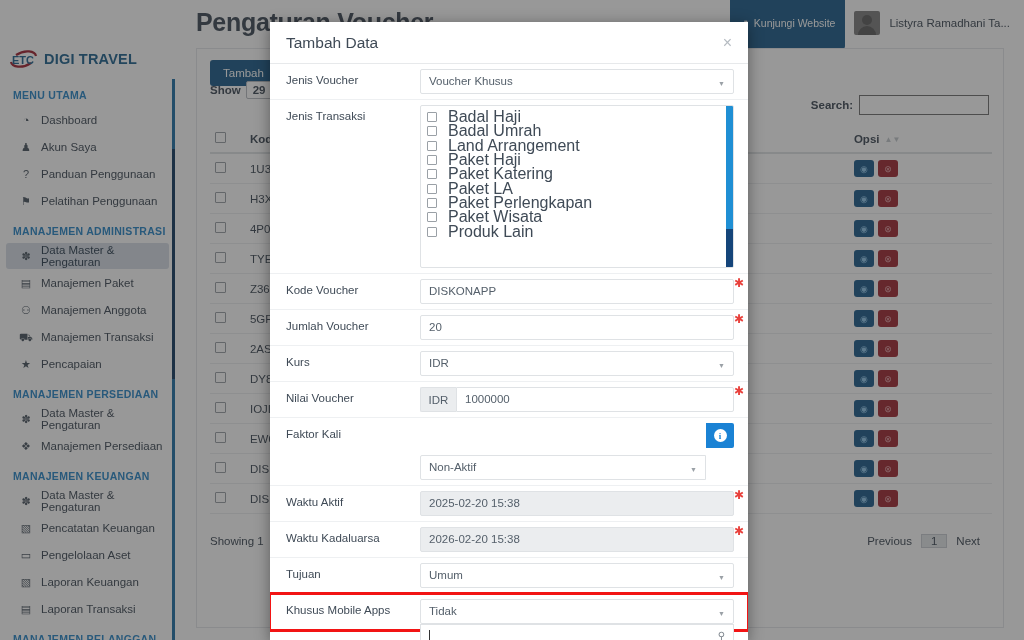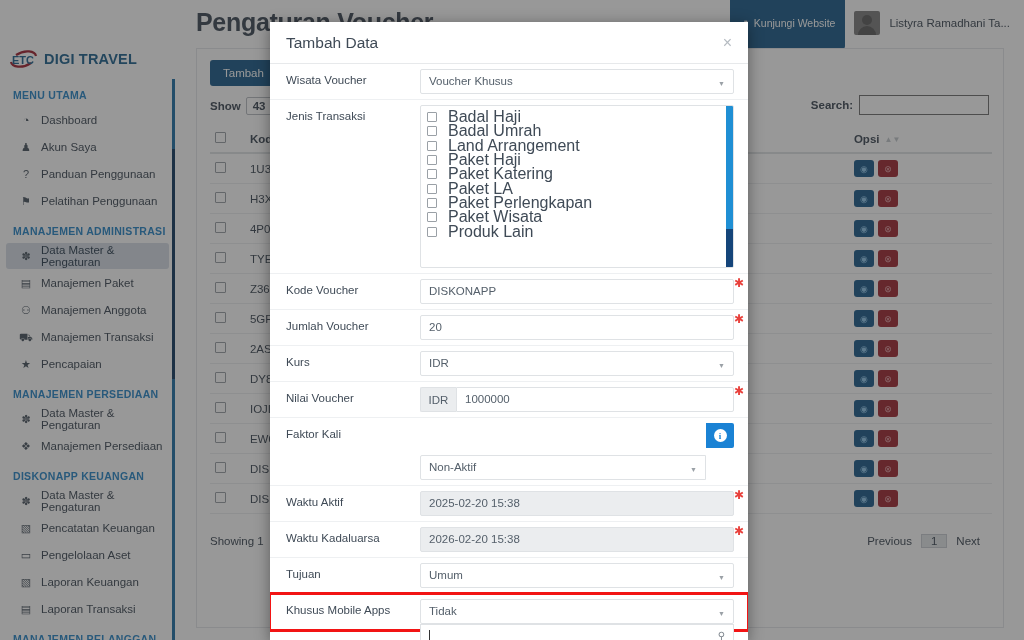--- a/index.html
+++ b/index.html
@@ -50,21 +50,21 @@
   .avatar::after { content:""; position:absolute; left:4px; top:15px; width:18px; height:11px; border-radius:9px 9px 0 0; background:#5c5c5c; }
   .user-name { font-size: 11.5px; color: #3f4a56; }
 
   .page-title { position: absolute; left: 21px; top: 8px; font-size: 25px; font-weight: bold; color: #3f4a56; letter-spacing: -.3px; }
 
   .card { position: absolute; left: 21px; top: 48px; width: 808px; height: 580px; background: #fff; border: 1px solid #e4e7ea; }
   .btn-add {
     position: absolute; left: 13px; top: 11px; background: #1b5b8a; color: #fff; border: none;
     border-radius: 3px; font-size: 11.5px; padding: 7px 13px; cursor: pointer;
   }
-  .show-row { position: absolute; left: 13px; top: 48px; display: flex; align-items: center; gap: 5px; font-size: 11.5px; font-weight: bold; color: #3f4a56; }
+  .show-row { position: absolute; left: 13px; top: 32px; display: flex; align-items: center; gap: 5px; font-size: 11.5px; font-weight: bold; color: #3f4a56; }
   .show-sel { border: 1px solid #b9bdc2; background: #fff; font-size: 11.5px; padding: 2px 6px; border-radius: 2px; color: #3f4a56; }
   .search-row { position: absolute; right: 14px; top: 46px; display: flex; align-items: center; gap: 6px; font-size: 11.5px; font-weight: bold; color: #3f4a56; }
   .search-inp { width: 130px; height: 20px; border: 1px solid #707070; background: #fff; }
 
   table.dt { position: absolute; left: 13px; top: 76px; width: 782px; border-collapse: collapse; font-size: 11.5px; color: #3f4a56; }
   table.dt th { text-align: left; font-weight: bold; padding: 7px 5px; border-bottom: 2px solid #dfe2e5; white-space: nowrap; }
   table.dt td { padding: 6px 5px; border-bottom: 1px solid #eceef0; white-space: nowrap; height: 28px; }
   .sort-ico { display: inline-block; margin-left: 5px; color: #c2c7cc; font-size: 8px; line-height: 1; vertical-align: 1px; }
   .chk { width: 11px; height: 11px; border: 1px solid #9aa0a6; display: inline-block; background: #fff; border-radius: 1px; }
   .op-btns { display: flex; gap: 4px; }
@@ -186,21 +186,21 @@
         </div>
         <div class="nav-head">MANAJEMEN PERSEDIAAN</div>
         <div class="nav-item">
           <span class="nav-ico">✽</span>
           <span>Data Master &amp; Pengaturan</span>
         </div>
         <div class="nav-item">
           <span class="nav-ico">❖</span>
           <span>Manajemen Persediaan</span>
         </div>
-        <div class="nav-head">DISKONAPP KEUANGAN</div>
+        <div class="nav-head">MANAJEMEN KEUANGAN</div>
         <div class="nav-item">
           <span class="nav-ico">✽</span>
           <span>Data Master &amp; Pengaturan</span>
         </div>
         <div class="nav-item">
           <span class="nav-ico">▧</span>
           <span>Pencatatan Keuangan</span>
         </div>
         <div class="nav-item">
           <span class="nav-ico">▭</span>
@@ -233,21 +233,21 @@
       <span class="user-name">Listyra Ramadhani Ta...</span>
     </div>
 
     <div class="page-title">Pengaturan Voucher</div>
 
     <div class="card">
       <button class="btn-add">Tambah</button>
 
       <div class="show-row">
         <span>Show</span>
-        <span class="show-sel">43</span>
+        <span class="show-sel">29</span>
       </div>
 
       <div class="search-row">
         <span>Search:</span>
         <input class="search-inp" type="text" style="">
       </div>
 
       <table class="dt">
         <thead>
             <tr id="thead-row">
@@ -420,21 +420,21 @@
   <div id="overlay"></div>
 
   <div id="modal">
     <div class="m-head">
       <span class="m-title">Tambah Data</span>
       <span class="m-close">×</span>
     </div>
     <div class="m-body">
 
       <div class="frow">
-        <div class="flabel">Wisata Voucher</div>
+        <div class="flabel">Jenis Voucher</div>
         <div class="fctl">
           <div class="sel">
             <span>Voucher Khusus</span>
             <span class="caret">▼</span>
           </div>
         </div>
       </div>
 
       <div class="frow">
         <div class="flabel">Jenis Transaksi</div>

